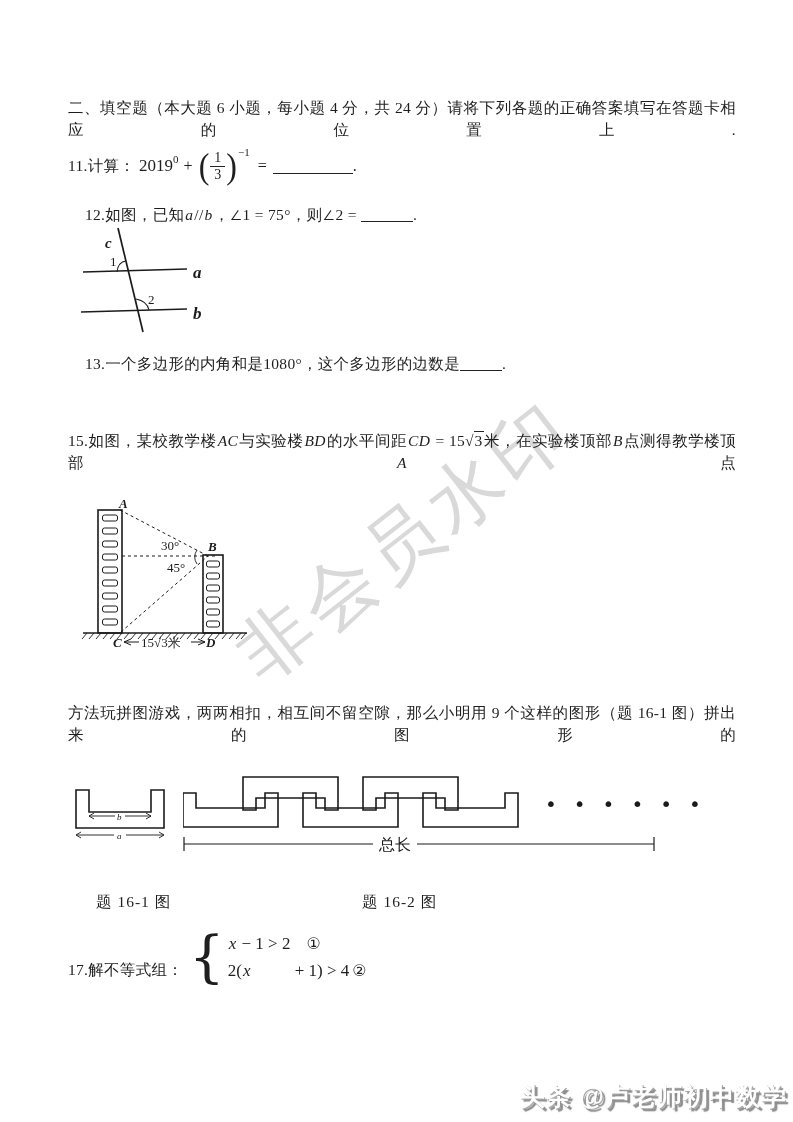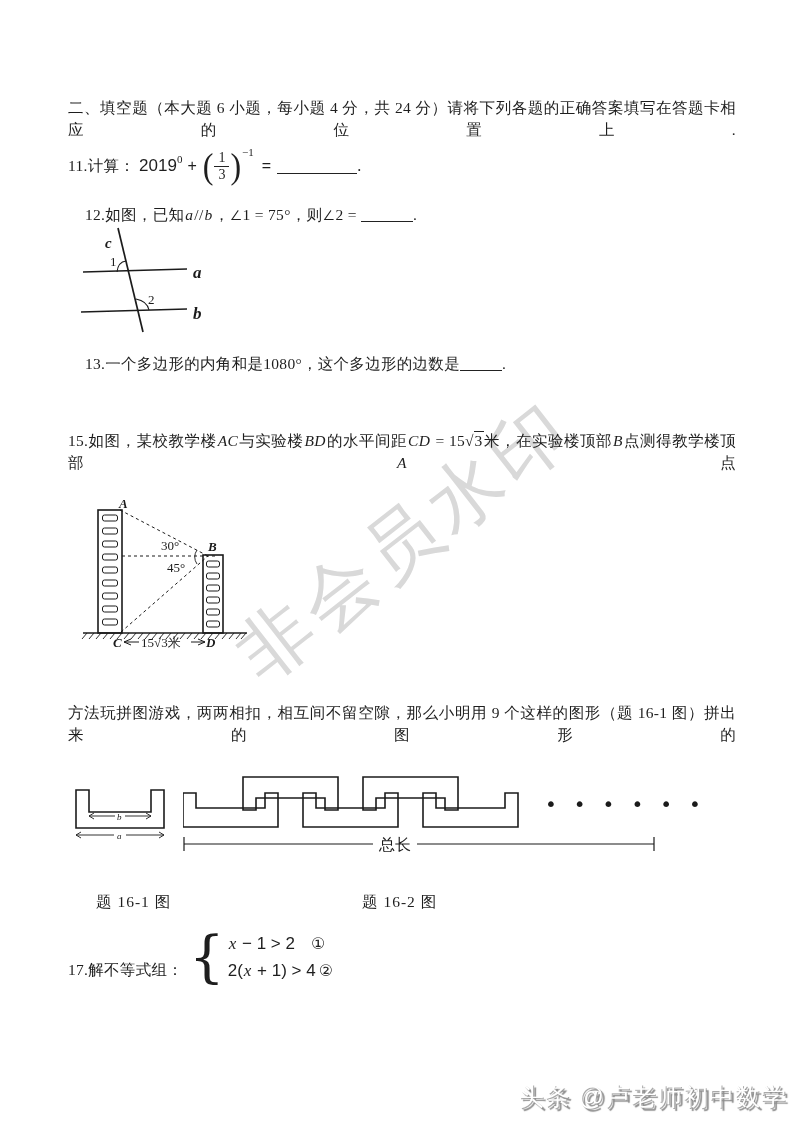--- a/index.html
+++ b/index.html
@@ -4,40 +4,40 @@
 <style>
   html,body{margin:0;padding:0;background:#ffffff;}
   .page{position:relative;width:793px;height:1122px;background:#ffffff;overflow:hidden;
         font-family:"Liberation Serif",serif;color:#1e1e1e;}
   .abs{position:absolute;}
   .tline{font-size:15.5px;line-height:22px;letter-spacing:0.3px;}
   .just{width:668px;text-align:justify;text-align-last:justify;text-justify:inter-ideograph;}
   .nowrap{white-space:nowrap;margin-left:17px;}
   .blank{display:inline-block;border-bottom:1.4px solid #222;height:15px;vertical-align:-2px;}
   .mi{font-style:italic;font-family:"Liberation Serif",serif;padding:0 1px;}
-  .mtxt{font-family:Liberation Sans, sans-serif;}
+  .mtxt{font-family:Liberation Serif, serif;}
   .q11row{display:flex;align-items:center;font-size:16px;}
   .paren{font-size:32px;font-weight:300;line-height:1;transform:scaleY(1.12);margin:0 1px;}
   .frac{display:inline-flex;flex-direction:column;align-items:center;font-size:14px;line-height:1.1;font-family:"Liberation Serif",serif;}
   .frac .den{border-top:1.2px solid #222;padding:0 4px;}
   .supup{position:relative;top:-14px;font-size:11px;}
   .sup0{position:relative;top:-7px;font-size:11px;}
   .vinc{border-top:1.3px solid #222;padding:0 1px;}
   .sqrtsign{letter-spacing:0;}
   .sys{display:flex;align-items:flex-end;}
   .brace{font-size:56px;font-weight:300;line-height:0.85;margin:0 3px 0 6px;font-family:"DejaVu Serif",serif;}
   .sysrows{display:flex;flex-direction:column;row-gap:7px;font-size:17px;}
   .sysrow{display:flex;align-items:center;}
   .circ{font-family:"DejaVu Sans",sans-serif;font-size:16px;}
   .caption{font-size:15.5px;letter-spacing:1px;margin-top:32px;}
   .dots{font-size:20px;letter-spacing:17px;color:#1b1b1b;font-family:"DejaVu Sans",sans-serif;}
   .wm-diag{position:absolute;left:405px;top:542px;transform:translate(-50%,-50%) rotate(-38deg);
            font-size:74px;color:#d9d9d9;letter-spacing:6px;white-space:nowrap;z-index:0;
            font-family:"Liberation Sans",sans-serif;}
-  .wm-foot{position:absolute;right:6px;top:1080px;font-size:25px;font-weight:normal;color:#ffffff;
+  .wm-foot{position:absolute;right:6px;top:1080px;font-size:25px;font-weight:bold;color:#ffffff;
            text-shadow:3px 3px 1px #8d8d8d, 1px 1px 0 #aaaaaa;letter-spacing:1px;z-index:2;
            font-family:"Liberation Sans",sans-serif;}
   .z1{z-index:1;}
   svg text{font-family:"Liberation Serif",serif;fill:#1b1b1b;}
   svg .lbl{font-style:italic;font-weight:bold;}
   svg line,svg path,svg rect,svg polyline{stroke:#1b1b1b;fill:none;}
 </style>
 </head>
 <body>
 
@@ -178,21 +178,21 @@
     <span class="brace">{</span>
     <span class="sysrows">
       <span class="sysrow">
         <span class="mi">x</span>
           <span class="mtxt" style="white-space:pre;"> − 1 &gt; 2</span>
         <span class="circ" style="margin-left:16px;">①</span>
       </span>
       <span class="sysrow">
         <span class="mtxt">2(</span>
           <span class="mi">x</span>
-          <span class="mtxt" style="white-space:pre;"> + 1) &gt; 4</span>
+          <span class="mtxt" style="white-space:pre;margin-left:39px;"> + 1) &gt; 4</span>
         <span class="circ" style="margin-left:3px;">②</span>
       </span>
     </span>
   </div>
 
   <div class="wm-foot">头条 @卢老师初中数学</div>
 
 </div>
 
 </body></html>

